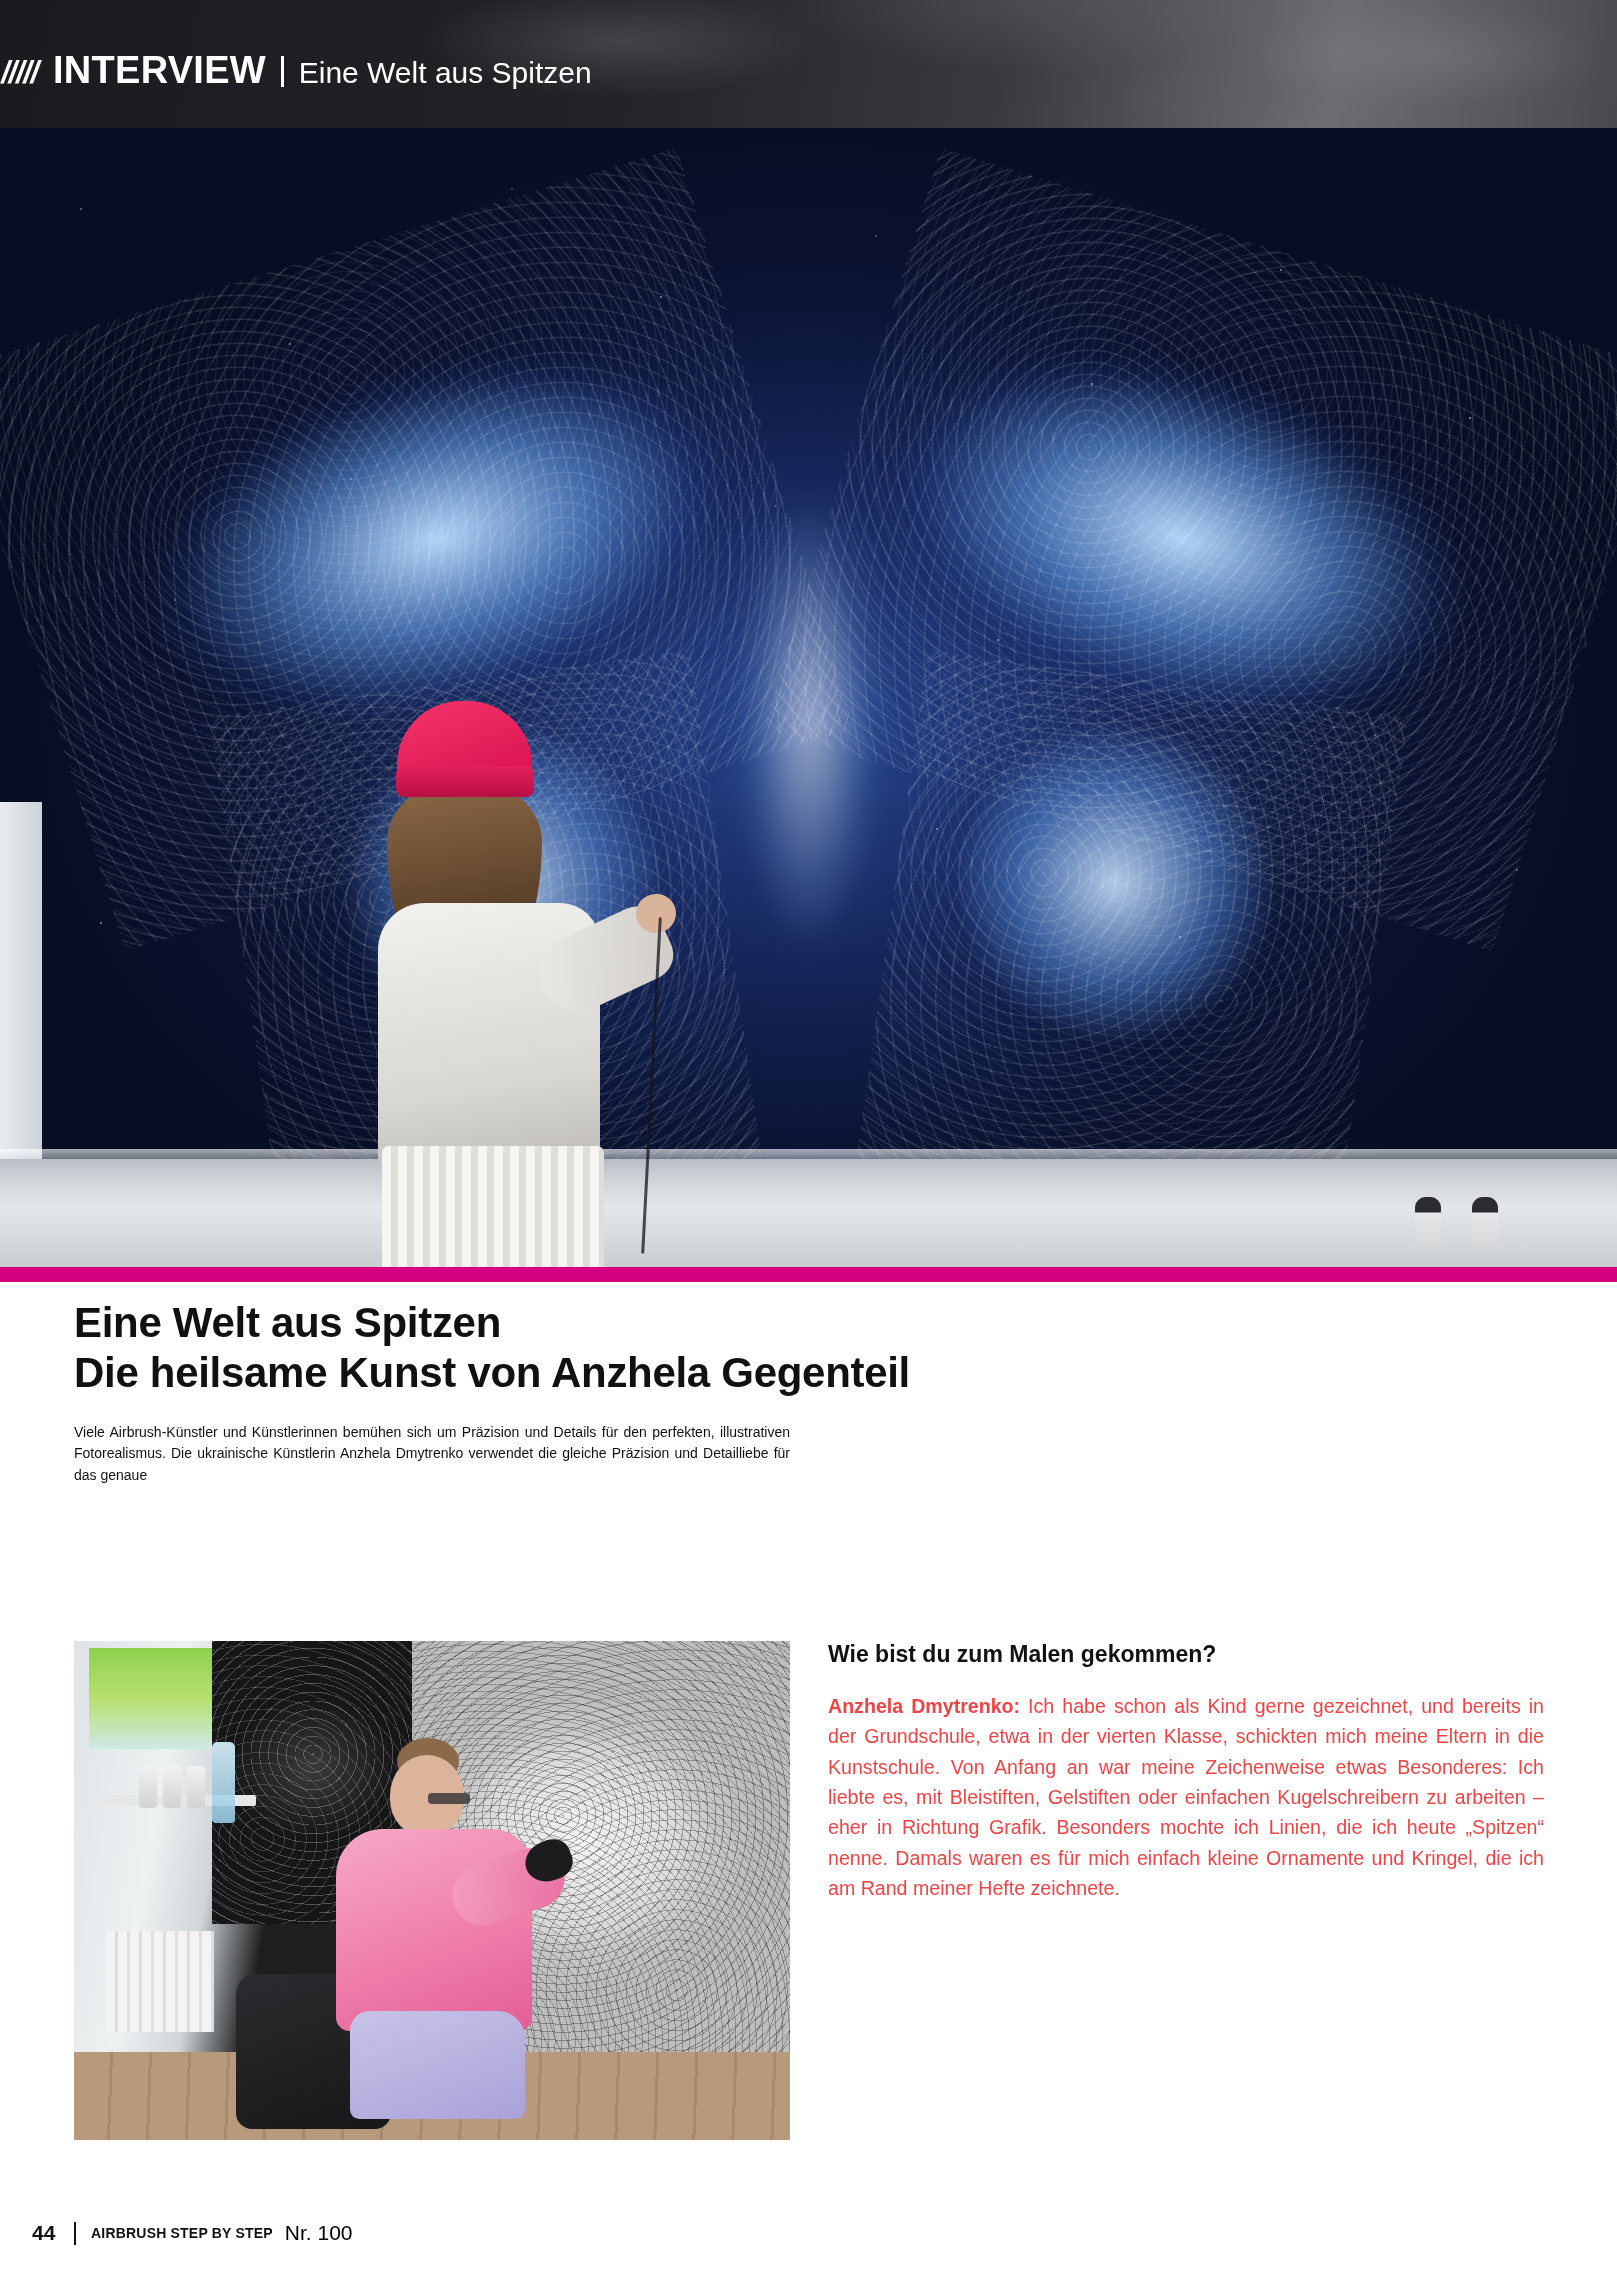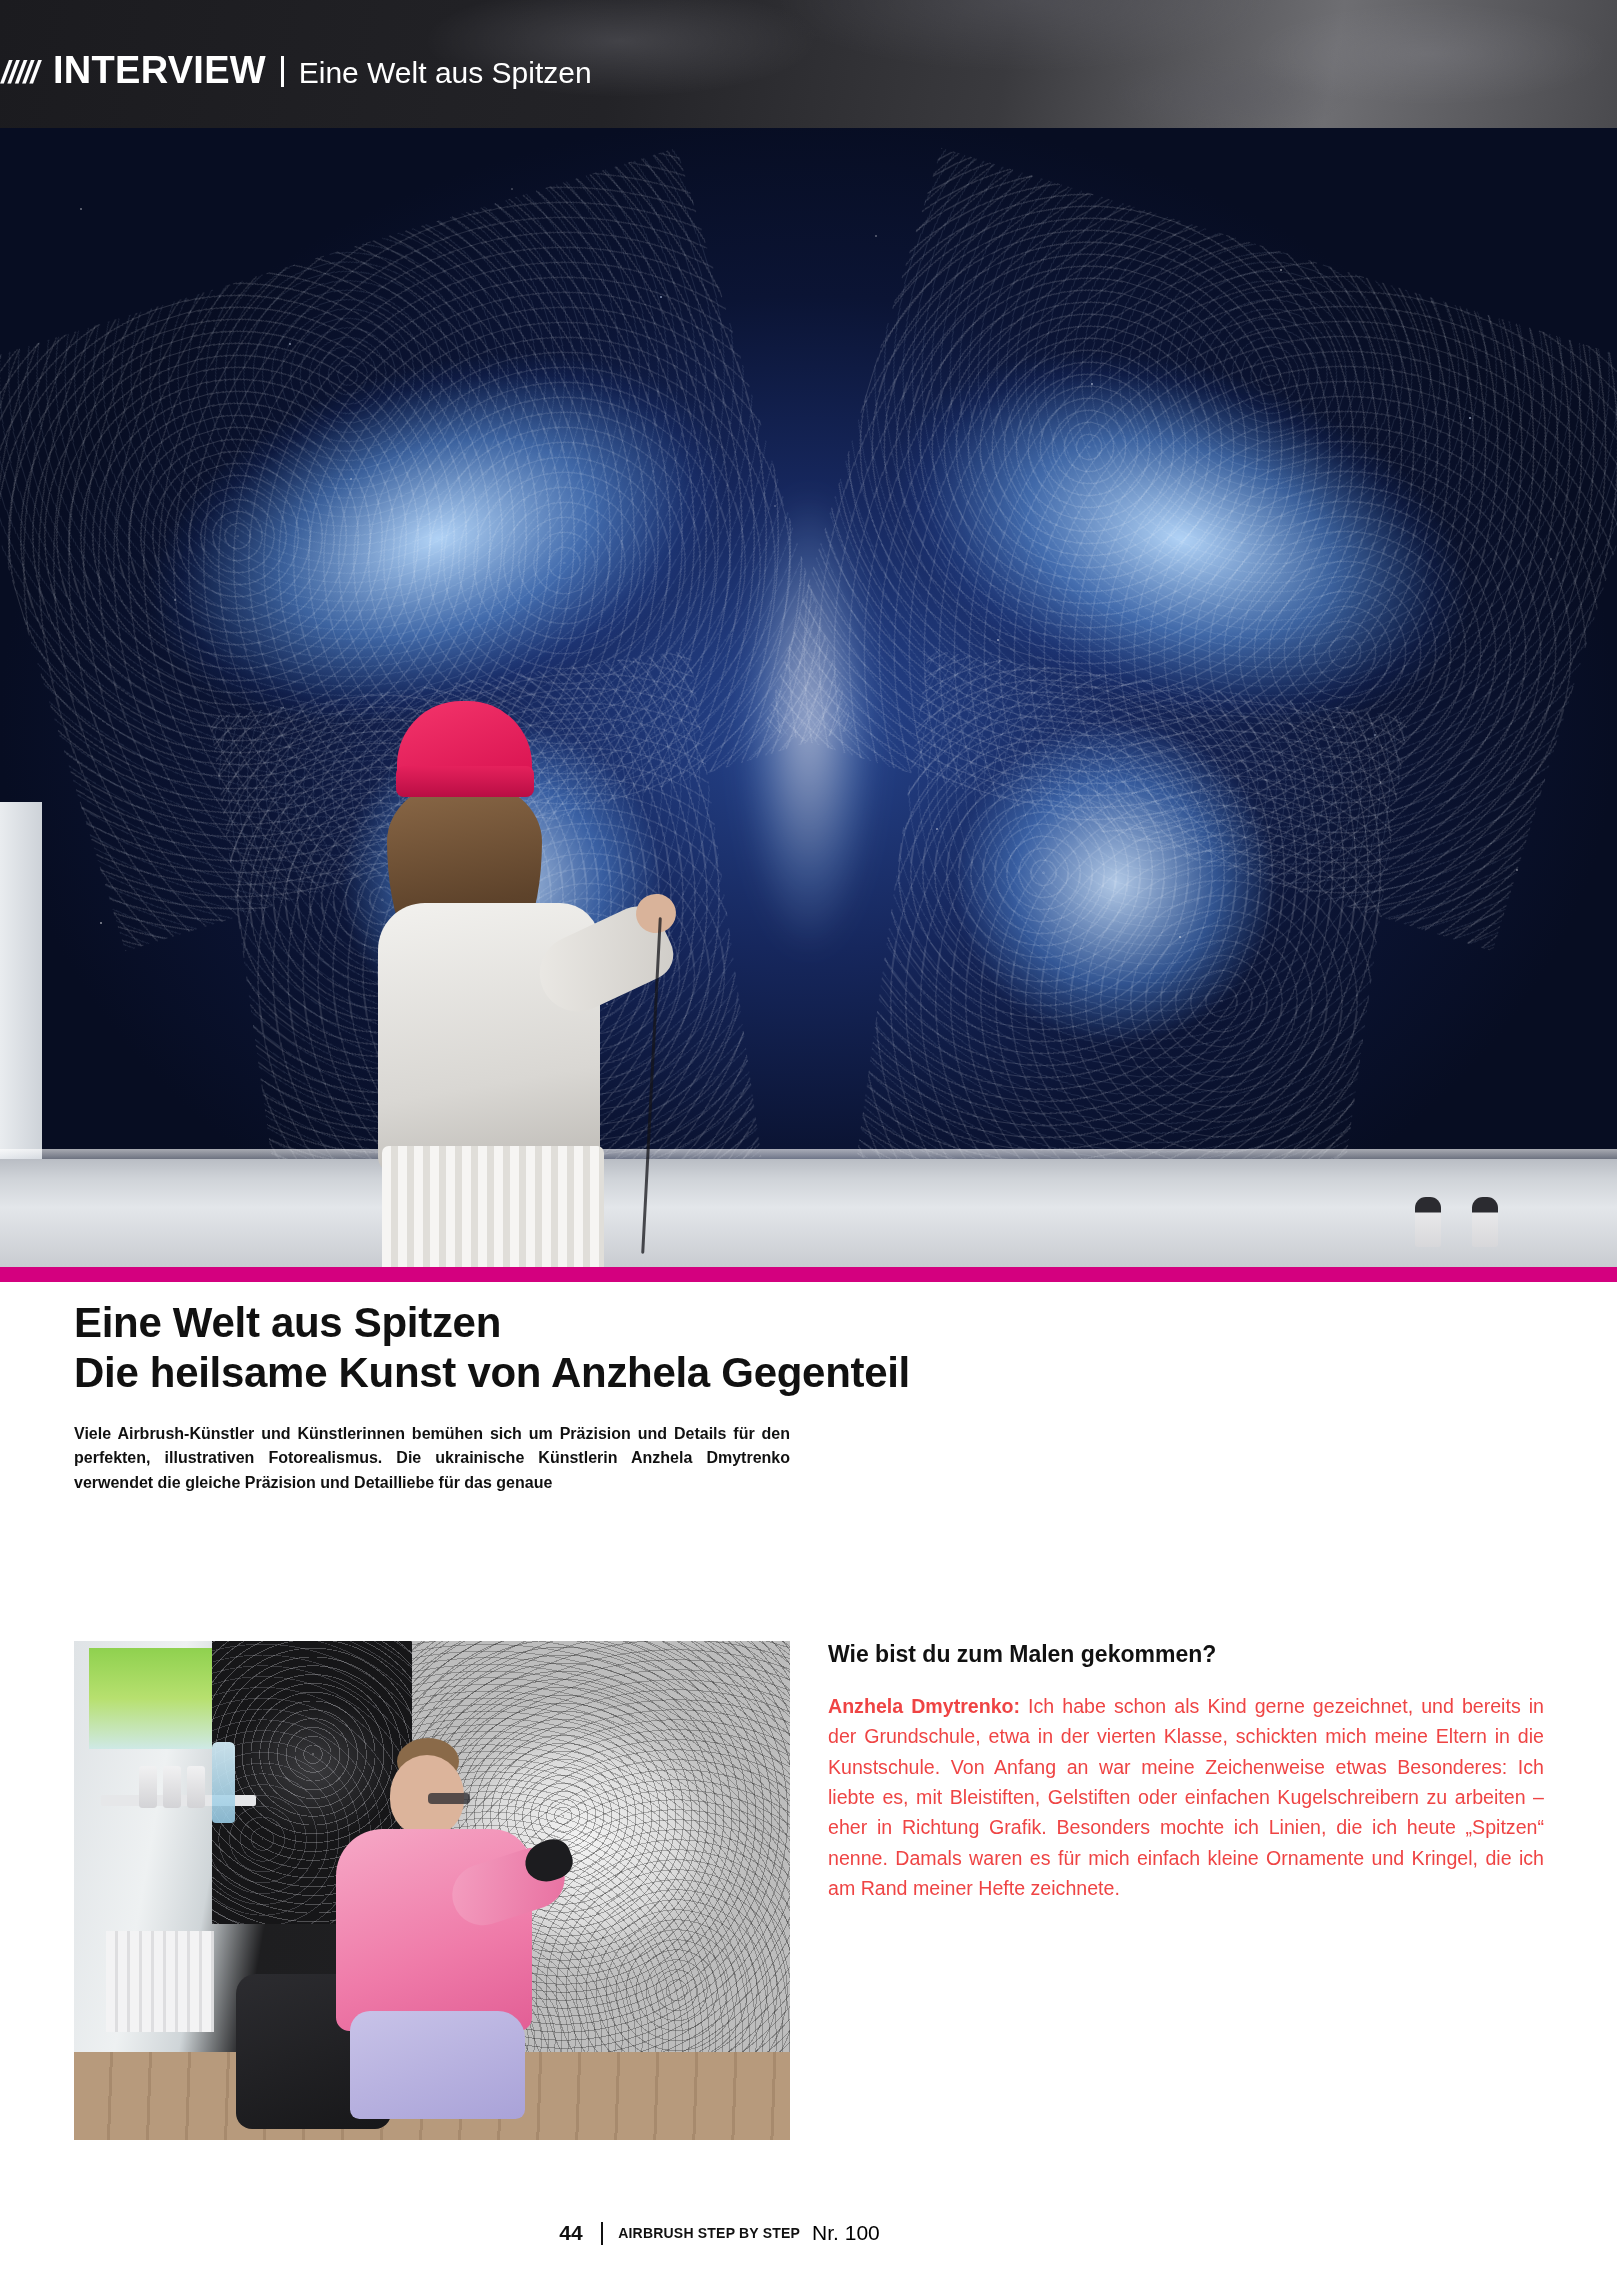--- a/index.html
+++ b/index.html
@@ -303,22 +303,22 @@
   .intro {
     position: absolute;
     top: 1422px;
     left: 74px;
     width: 1470px;
     display: flex;
     gap: 38px;
   }
   .intro .col {
     width: 716px;
-    font-size: 16px;
-    font-weight: bold;
+    font-size: 14px;
+    font-weight: normal;
     line-height: 1.52;
     text-align: justify;
     color: #111111;
   }
 
   
   .photo2 {
     position: absolute;
     top: 1641px;
     left: 74px;
@@ -474,25 +474,24 @@
     margin-bottom: 21.6px;
   }
   .p .lead {
     font-weight: bold;
   }
 
   
   .footer {
     position: absolute;
     bottom: 39px;
-    left: 12px;
+    left: 0;
     width: 1383px;
     display: flex;
     align-items: center;
-    justify-content: center;
   }
   .footer .pagenum {
     width: 74px;
     text-align: left;
     padding-left: 32px;
     font-size: 21px;
     font-weight: bold;
     color: #111111;
     box-sizing: border-box;
   }

